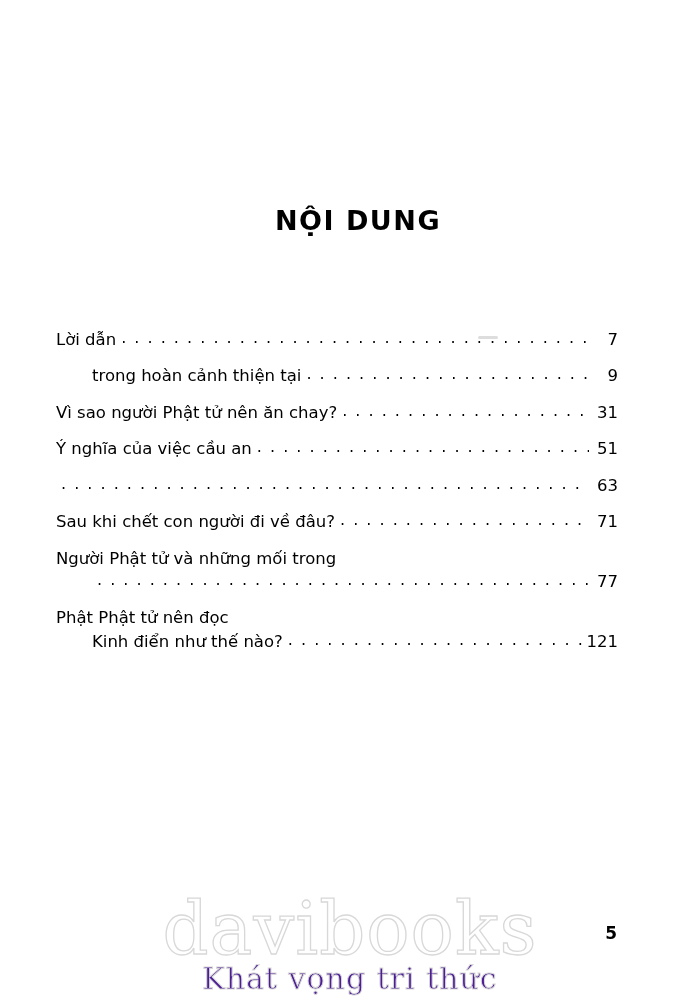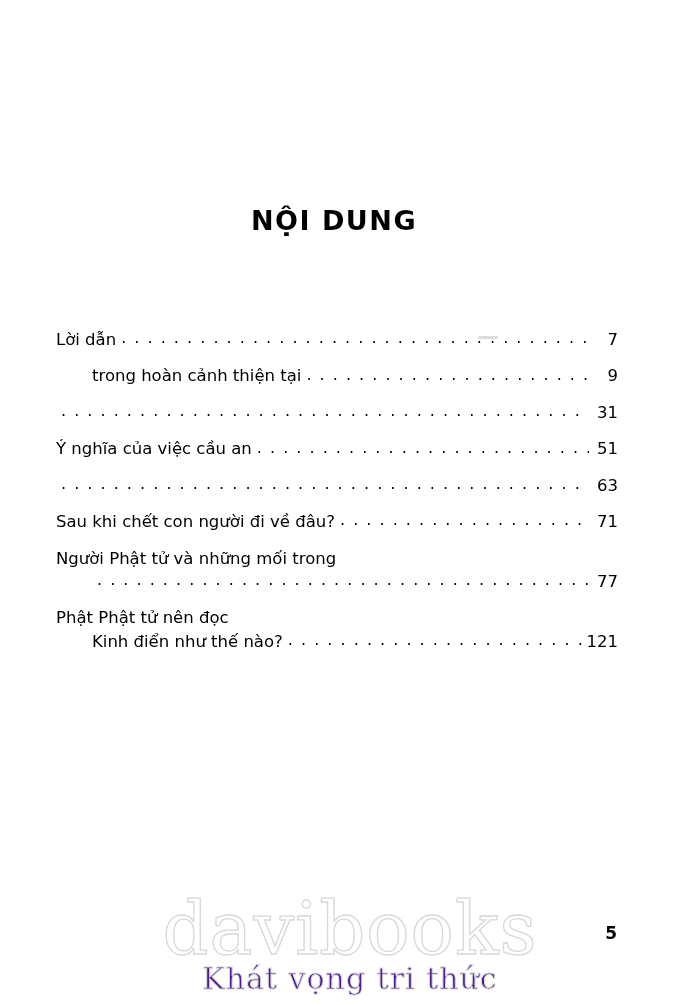--- a/index.html
+++ b/index.html
@@ -27,36 +27,37 @@
     position: absolute;
     top: 205px;
     left: 0;
     width: 668px;
     text-align: center;
     font-family: "DejaVu Sans", sans-serif;
     font-weight: bold;
     font-size: 27px;
     letter-spacing: 1.5px;
     color: #000;
+    padding-left: 24px;
   }
 
   .toc {
     position: absolute;
     top: 328px;
     left: 56px;
     width: 562px;
   }
 
   .toc-entry {
     margin-bottom: 13px;
   }
 
   .toc-line {
     display: flex;
-    align-items: center;
+    align-items: flex-start;
     font-size: 16.5px;
     line-height: 1.42;
     white-space: nowrap;
   }
 
   .toc-line.indented {
     padding-left: 36px;
   }
 
   .toc-text {
@@ -150,20 +151,21 @@
       </div>
       <div class="toc-entry">
         <div class="toc-line indented">
           <span class="toc-text">trong hoàn cảnh thiện tại</span>
           <span class="toc-dots">. . . . . . . . . . . . . . . . . . . . . . . . . . . . . . . . . . . . . . . . . . . . . . . . . . . . . . . . . . . . . . . . . . . . . . . . . . . . . . . . . . . . . . . . . </span>
           <span class="toc-page">9</span>
         </div>
       </div>
       <div class="toc-entry">
         <div class="toc-line">
+          <span class="toc-text">Vì sao người Phật tử nên ăn chay?</span>
           <span class="toc-dots">. . . . . . . . . . . . . . . . . . . . . . . . . . . . . . . . . . . . . . . . . . . . . . . . . . . . . . . . . . . . . . . . . . . . . . . . . . . . . . . . . . . . . . . . . </span>
           <span class="toc-page">31</span>
         </div>
       </div>
       <div class="toc-entry">
         <div class="toc-line">
           <span class="toc-text">Ý nghĩa của việc cầu an</span>
           <span class="toc-dots">. . . . . . . . . . . . . . . . . . . . . . . . . . . . . . . . . . . . . . . . . . . . . . . . . . . . . . . . . . . . . . . . . . . . . . . . . . . . . . . . . . . . . . . . . </span>
           <span class="toc-page">51</span>
         </div>

